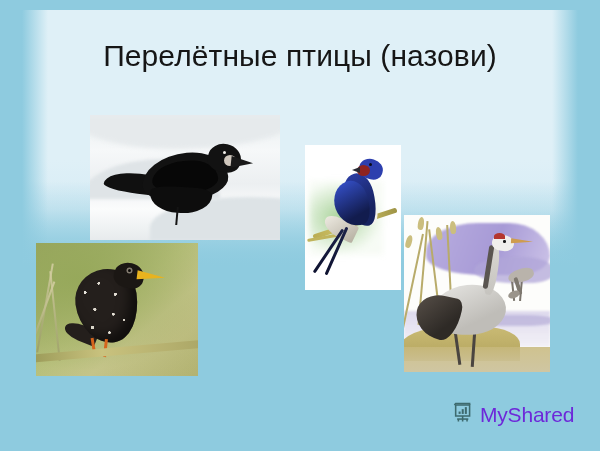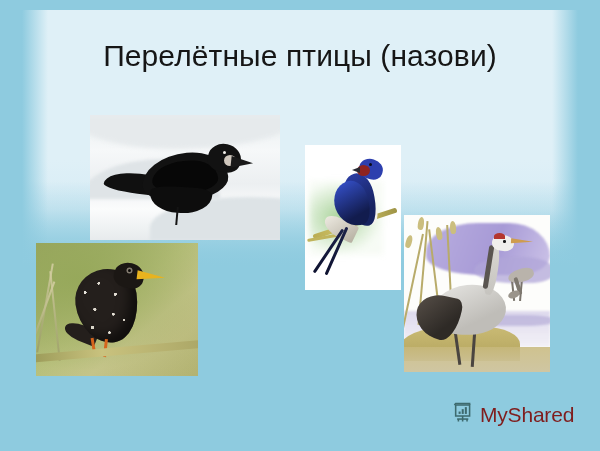--- a/index.html
+++ b/index.html
@@ -414,21 +414,21 @@
   #myshared-logo {
     position: absolute;
     left: 452px;
     top: 402px;
     display: flex;
     align-items: center;
     gap: 6px;
   }
   #myshared-logo .logo-text {
     font-size: 21px;
-    color: #7f1d1d;
+    color: #6d28d9;
     letter-spacing: -0.2px;
   }
 </style>
 </head>
 <body>
 
 <div id="slide">
 
   <div id="light-panel"></div>
   <div id="panel-feather-l"></div>

